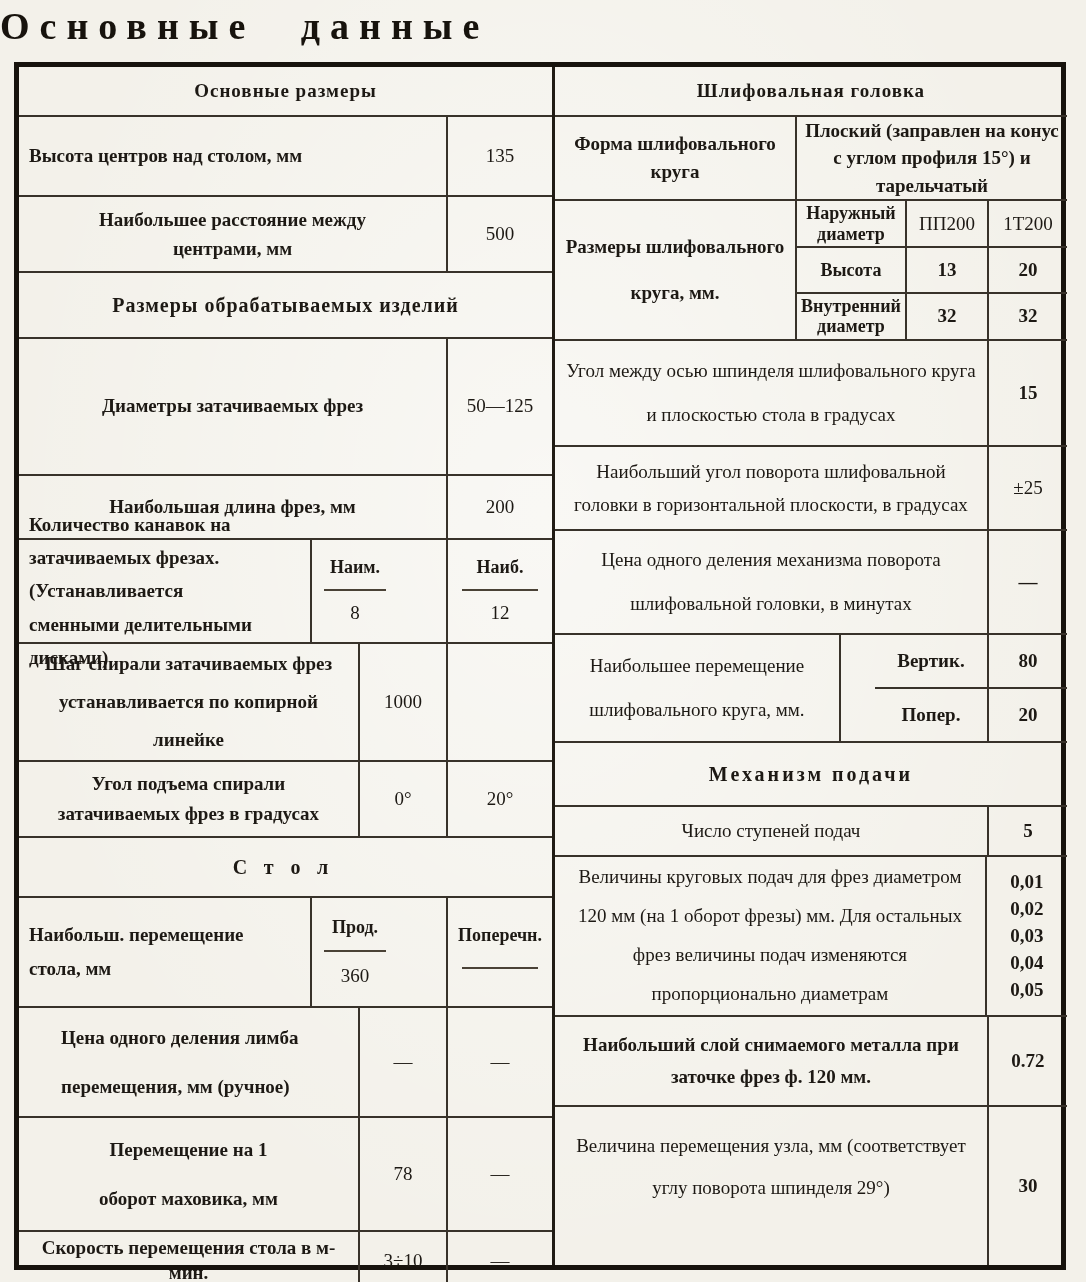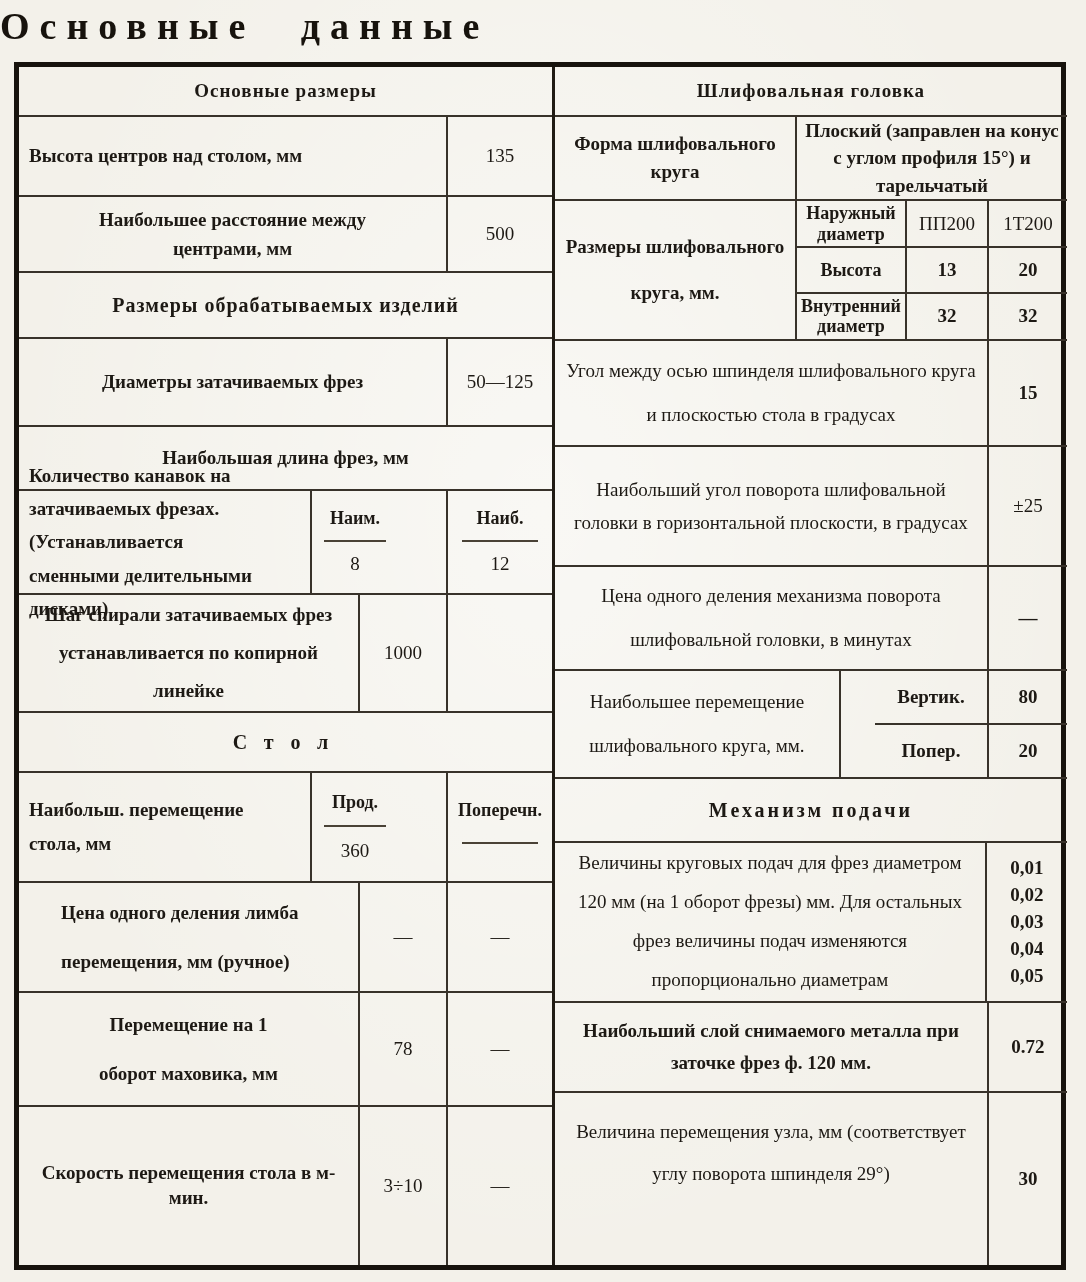--- a/index.html
+++ b/index.html
@@ -103,27 +103,28 @@
 
       <div class="trow" style="height:76px">
         <div class="cell lab" style="padding:4px 48px;line-height:1.55">Наибольшее расстояние между центрами, мм</div>
         <div class="cell val">500</div>
       </div>
 
       <div class="trow" style="height:66px">
         <div class="cell sec">Размеры обрабатываемых изделий</div>
       </div>
 
-      <div class="trow" style="height:88px">
+      <div class="trow" style="height:137px">
         <div class="cell lab">Диаметры затачиваемых фрез</div>
         <div class="cell val">50—125</div>
       </div>
 
       <div class="trow" style="height:64px">
         <div class="cell lab">Наибольшая длина фрез, мм</div>
+        <div class="cell val">200</div>
       </div>
 
       <div class="trow" style="height:104px">
         <div class="cell lab ta-left" style="line-height:1.75">Количество канавок на затачиваемых фрезах. (Устанавливается сменными делительными дисками)</div>
         <div class="cell c1 stack">
           <div class="colhead">Наим.</div>
           <div class="mini-div"></div>
           <div>8</div>
         </div>
         <div class="cell c2 stack">
@@ -132,20 +133,25 @@
           <div>12</div>
         </div>
       </div>
 
       <div class="trow" style="height:118px">
         <div class="cell lab" style="line-height:2.0">Шаг спирали затачиваемых фрез устанавливается по копирной линейке</div>
         <div class="cell c1">1000</div>
         <div class="cell c2"></div>
       </div>
 
+      <div class="trow" style="height:76px">
+        <div class="cell lab" style="line-height:1.6">Угол подъема спирали затачиваемых фрез в градусах</div>
+        <div class="cell c1">0°</div>
+        <div class="cell c2">20°</div>
+      </div>
 
       <div class="trow" style="height:60px">
         <div class="cell sec sec-wide">Стол</div>
       </div>
 
       <div class="trow" style="height:110px">
         <div class="cell lab ta-left">Наибольш. перемещение стола, мм</div>
         <div class="cell c1 stack">
           <div class="colhead">Прод.</div>
           <div class="mini-div"></div>
@@ -206,21 +212,21 @@
             <div class="cell sub-v2">32</div>
           </div>
         </div>
       </div>
 
       <div class="trow" style="height:106px">
         <div class="cell lab light lh-xl">Угол между осью шпинделя шлифовального круга и плоскостью стола в градусах</div>
         <div class="cell r-val">15</div>
       </div>
 
-      <div class="trow" style="height:120px">
+      <div class="trow" style="height:84px">
         <div class="cell lab light" style="line-height:1.75">Наибольший угол поворота шлифовальной головки в горизонтальной плоскости, в градусах</div>
         <div class="cell r-val nb">±25</div>
       </div>
 
       <div class="trow" style="height:104px">
         <div class="cell lab light lh-xl">Цена одного деления механизма поворота шлифовальной головки, в минутах</div>
         <div class="cell r-val">—</div>
       </div>
 
       <div class="trow" style="height:108px">
@@ -234,20 +240,24 @@
             <div class="cell mv-name">Попер.</div>
             <div class="cell mv-val">20</div>
           </div>
         </div>
       </div>
 
       <div class="trow" style="height:64px">
         <div class="cell sec sec-mid">Механизм подачи</div>
       </div>
 
+      <div class="trow" style="height:50px">
+        <div class="cell lab light">Число ступеней подач</div>
+        <div class="cell r-val">5</div>
+      </div>
 
       <div class="trow" style="height:160px">
         <div class="cell lab light" style="line-height:2.05;padding:4px 14px">Величины круговых подач для фрез диаметром 120 мм (на 1 оборот фрезы) мм. Для остальных фрез величины подач изменяются пропорционально диаметрам</div>
         <div class="vlist">
           <span>0,01</span>
           <span>0,02</span>
           <span>0,03</span>
           <span>0,04</span>
           <span>0,05</span>
         </div>

